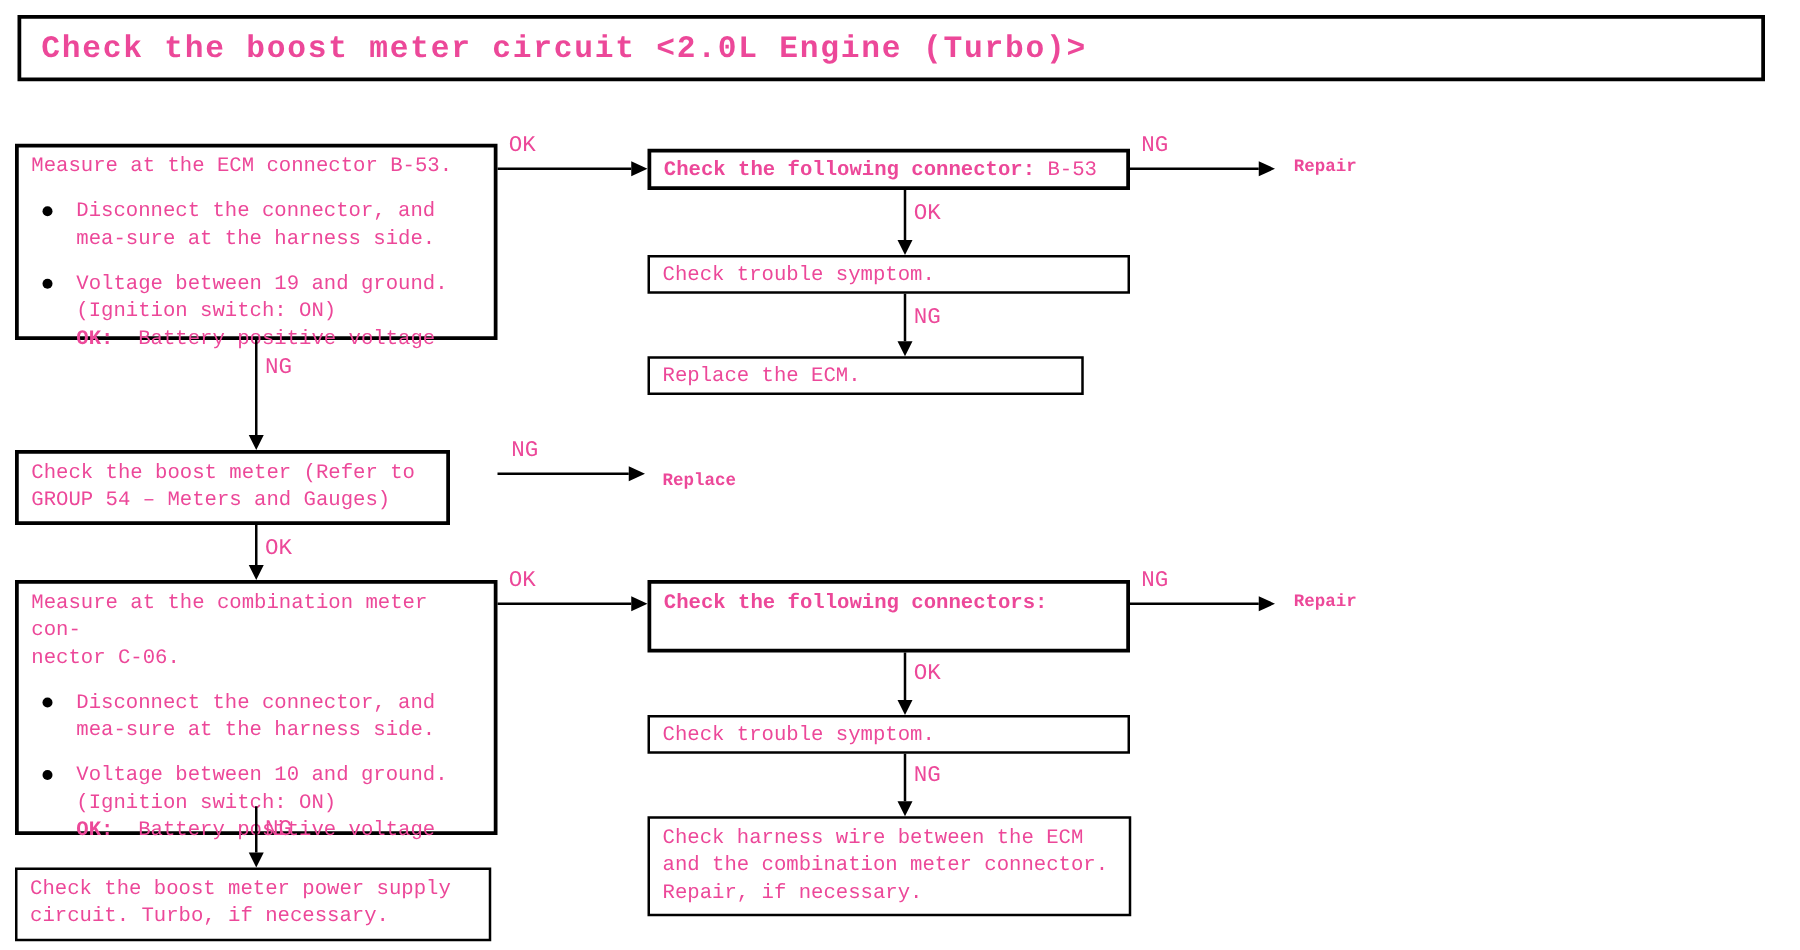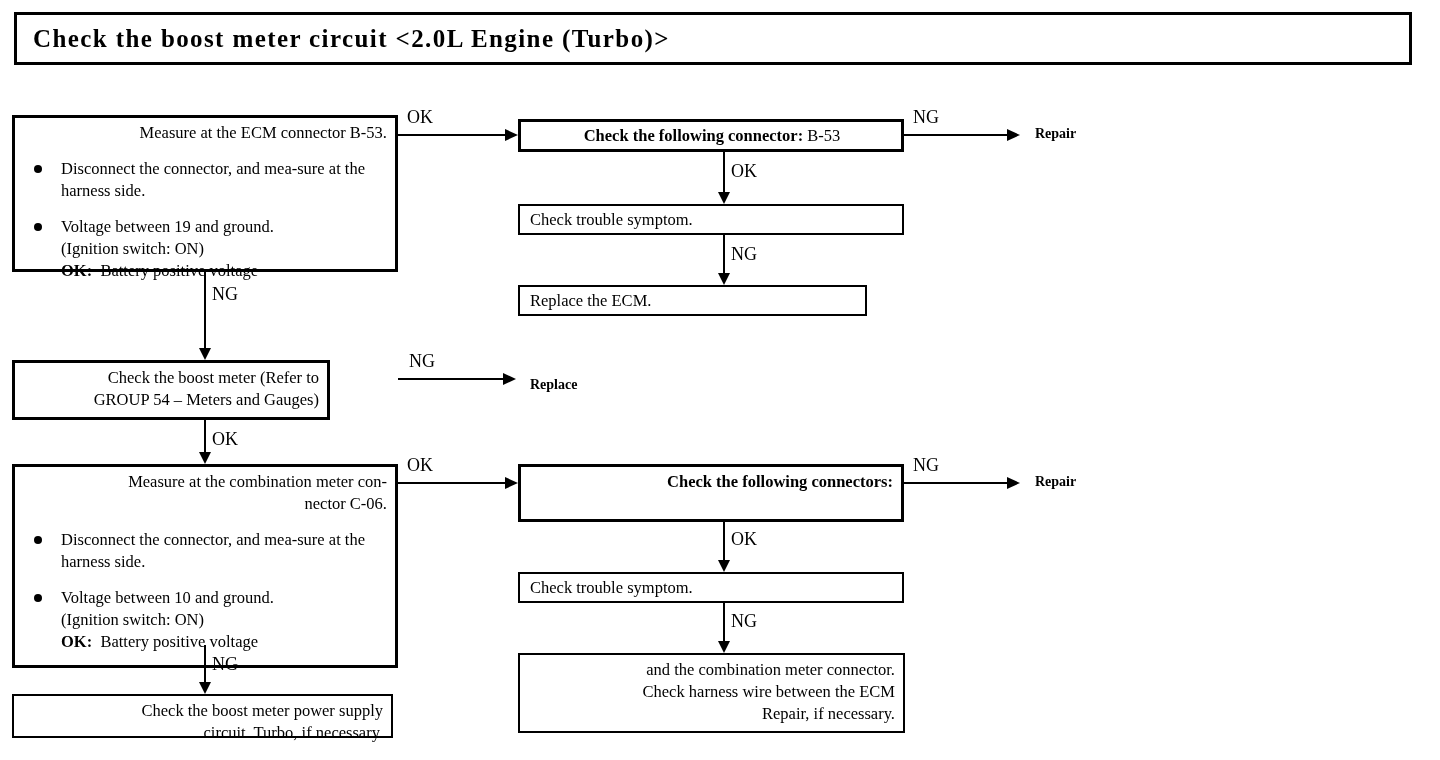--- a/index.html
+++ b/index.html
@@ -5,22 +5,22 @@
   html, body {
     margin: 0;
     padding: 0;
     background: #ffffff;
   }
   #page {
     position: relative;
     width: 1440px;
     height: 760px;
     background: #ffffff;
-    font-family: Liberation Serif, serif;
-    color: #000000;
+    font-family: Liberation Mono, monospace;
+    color: #ec4899;
     overflow: hidden;
   }
 
   
   .title-bar {
     position: absolute;
     left: 14px;
     top: 12px;
     width: 1398px;
     height: 53px;
@@ -44,21 +44,21 @@
     position: absolute;
     border: 2px solid #000;
     box-sizing: border-box;
     background: #fff;
     padding: 4px 8px 4px 10px;
     font-size: 16.5px;
     line-height: 1.33;
   }
   .box.thick { border-width: 3px; }
 
-  .box .hdr { display: block; text-align: right; }
+  .box .hdr { display: block; }
   .box .bold { font-weight: bold; }
 
   
   .blist {
     margin: 1px 0 0 0;
     padding: 0;
     list-style: none;
   }
   .blist > li {
     position: relative;
@@ -139,33 +139,33 @@
       </li>
       <li>
         <span class="dot"></span>
         <span>Voltage between 19 and ground.</span>
       </li>
     </ul>
     <span class="sub">(Ignition switch: ON)</span>
     <span class="sub ok-line"><span class="bold">OK:</span>&nbsp;&nbsp;<span>Battery positive voltage</span></span>
   </div>
 
-  <div class="box thick" style="left:518px; top:119px; width:386px; height:33px; padding-top:3px;text-align:center;">
+  <div class="box thick" style="left:518px; top:119px; width:386px; height:33px; padding-top:3px;">
     <span><span class="bold">Check the following connector:</span>&nbsp;<span>B-53</span></span>
   </div>
 
   <div class="box" style="left:518px; top:204px; width:386px; height:31px; padding-top:3px;">
     <span>Check trouble symptom.</span>
   </div>
 
   <div class="box" style="left:518px; top:285px; width:349px; height:31px; padding-top:3px;">
     <span>Replace the ECM.</span>
   </div>
 
-  <div class="box thick" style="left:12px; top:360px; width:318px; height:60px; padding-top:4px;">
+  <div class="box thick" style="left:12px; top:360px; width:348px; height:60px; padding-top:4px;">
     <span class="hdr">Check the boost meter (Refer to</span>
     <span class="hdr">GROUP 54 – Meters and Gauges)</span>
   </div>
 
   <div class="box thick" style="left:12px; top:464px; width:386px; height:204px;">
     <span class="hdr">Measure at the combination meter con-</span>
     <span class="hdr">nector C-06.</span>
     <ul class="blist">
       <li>
         <span class="dot"></span>
@@ -182,26 +182,26 @@
 
   <div class="box thick" style="left:518px; top:464px; width:386px; height:58px; padding-top:4px;">
     <span class="hdr bold">Check the following connectors:</span>
   </div>
 
   <div class="box" style="left:518px; top:572px; width:386px; height:31px; padding-top:3px;">
     <span>Check trouble symptom.</span>
   </div>
 
   <div class="box" style="left:518px; top:653px; width:387px; height:80px; padding-top:4px;">
+    <span class="hdr">Check harness wire between the ECM</span>
     <span class="hdr">and the combination meter connector.</span>
-    <span class="hdr">Check harness wire between the ECM</span>
     <span class="hdr">Repair, if necessary.</span>
   </div>
 
-  <div class="box" style="left:12px; top:694px; width:381px; height:44px; padding-top:4px;">
+  <div class="box" style="left:12px; top:694px; width:381px; height:59px; padding-top:4px;">
     <span class="hdr">Check the boost meter power supply</span>
     <span class="hdr">circuit. Turbo, if necessary.</span>
   </div>
 
   <div class="hline" style="left:398px; top:134px; width:107px;"></div>
   <div class="arrow-right" style="left:505px; top:129px;"></div>
   <div class="edge-label" style="left:407px; top:108px;">OK</div>
 
   <div class="hline" style="left:904px; top:134px; width:103px;"></div>
   <div class="arrow-right" style="left:1007px; top:129px;"></div>

